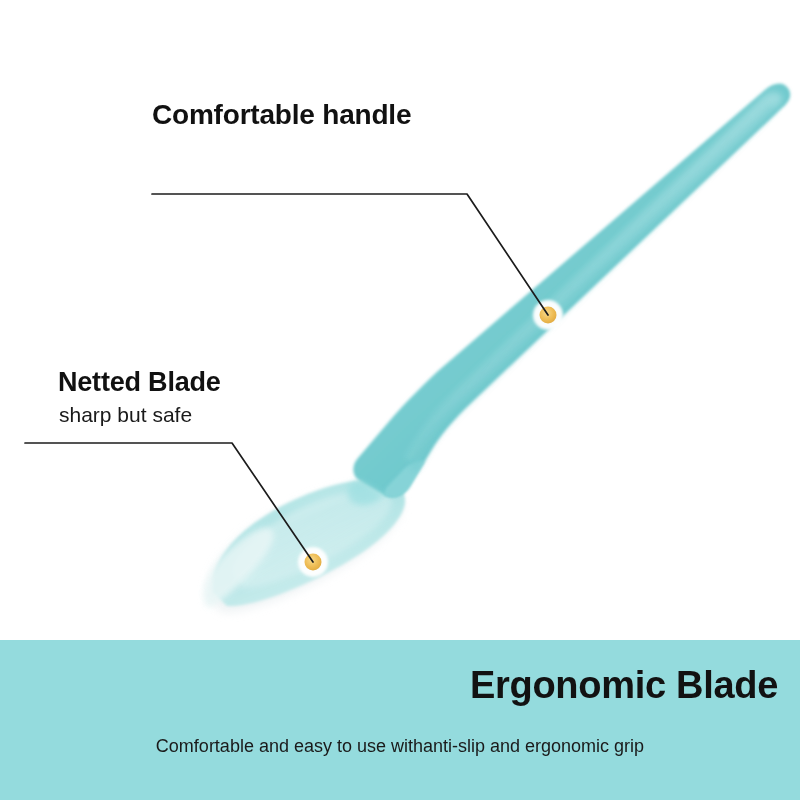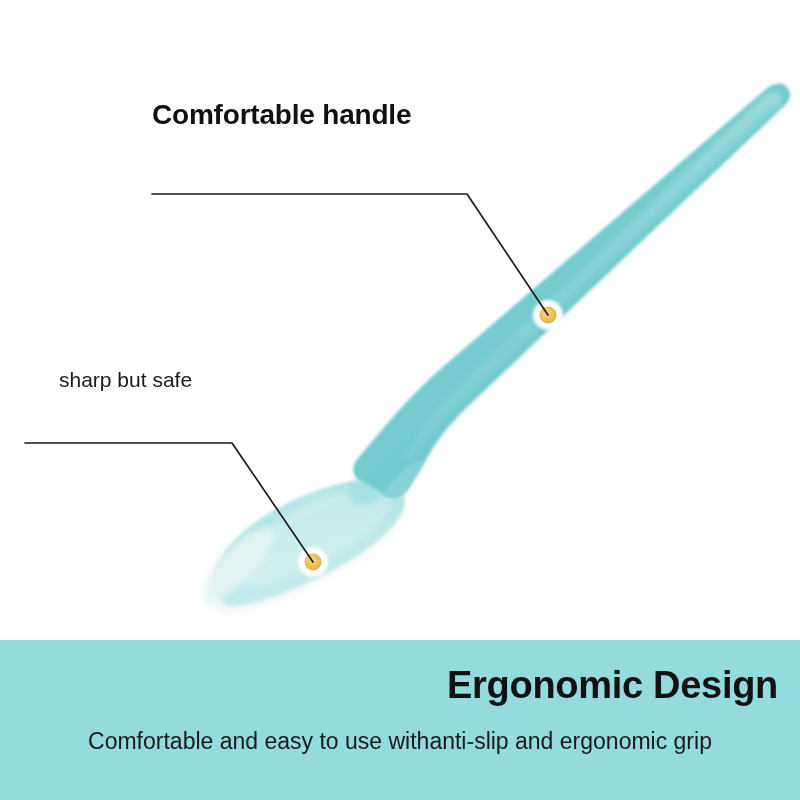--- a/index.html
+++ b/index.html
@@ -117,23 +117,23 @@
     font-weight: bold;
     color: #121212;
     letter-spacing: -0.3px;
     white-space: nowrap;
   }
   #banner-sub {
     position: absolute;
     left: 0;
     right: 0;
     top: 88px;
-    margin: 0;
+    margin: 8px;
     text-align: center;
-    font-size: 23px;
+    font-size: 18px;
     color: #1a1a1a;
     white-space: nowrap;
   }
 </style>
 </head>
 <body>
 
 <div id="infographic">
 
   <div id="product-stage">
@@ -244,23 +244,24 @@
     <svg id="leader-svg" viewBox="0 0 800 640" xmlns="http://www.w3.org/2000/svg">
       <polyline points="152,194 467,194 548,315" fill="none" stroke="#1c1c1c" stroke-width="1.7" stroke-linecap="round" stroke-linejoin="round"></polyline>
       <polyline points="25,443 232,443 313,562" fill="none" stroke="#1c1c1c" stroke-width="1.7" stroke-linecap="round" stroke-linejoin="round"></polyline>
     </svg>
 
     <div class="callout" id="callout-handle">
       <p class="callout-title">Comfortable handle</p>
     </div>
 
     <div class="callout" id="callout-blade">
+      <p class="callout-title">Netted Blade</p>
       <p class="callout-sub">sharp but safe</p>
     </div>
 
   </div>
 
   <div id="banner">
-    <p id="banner-title">Ergonomic Design</p>
+    <p id="banner-title">Ergonomic Blade</p>
     <p id="banner-sub">Comfortable and easy to use withanti-slip and ergonomic grip</p>
   </div>
 
 </div>
 
 </body></html>

